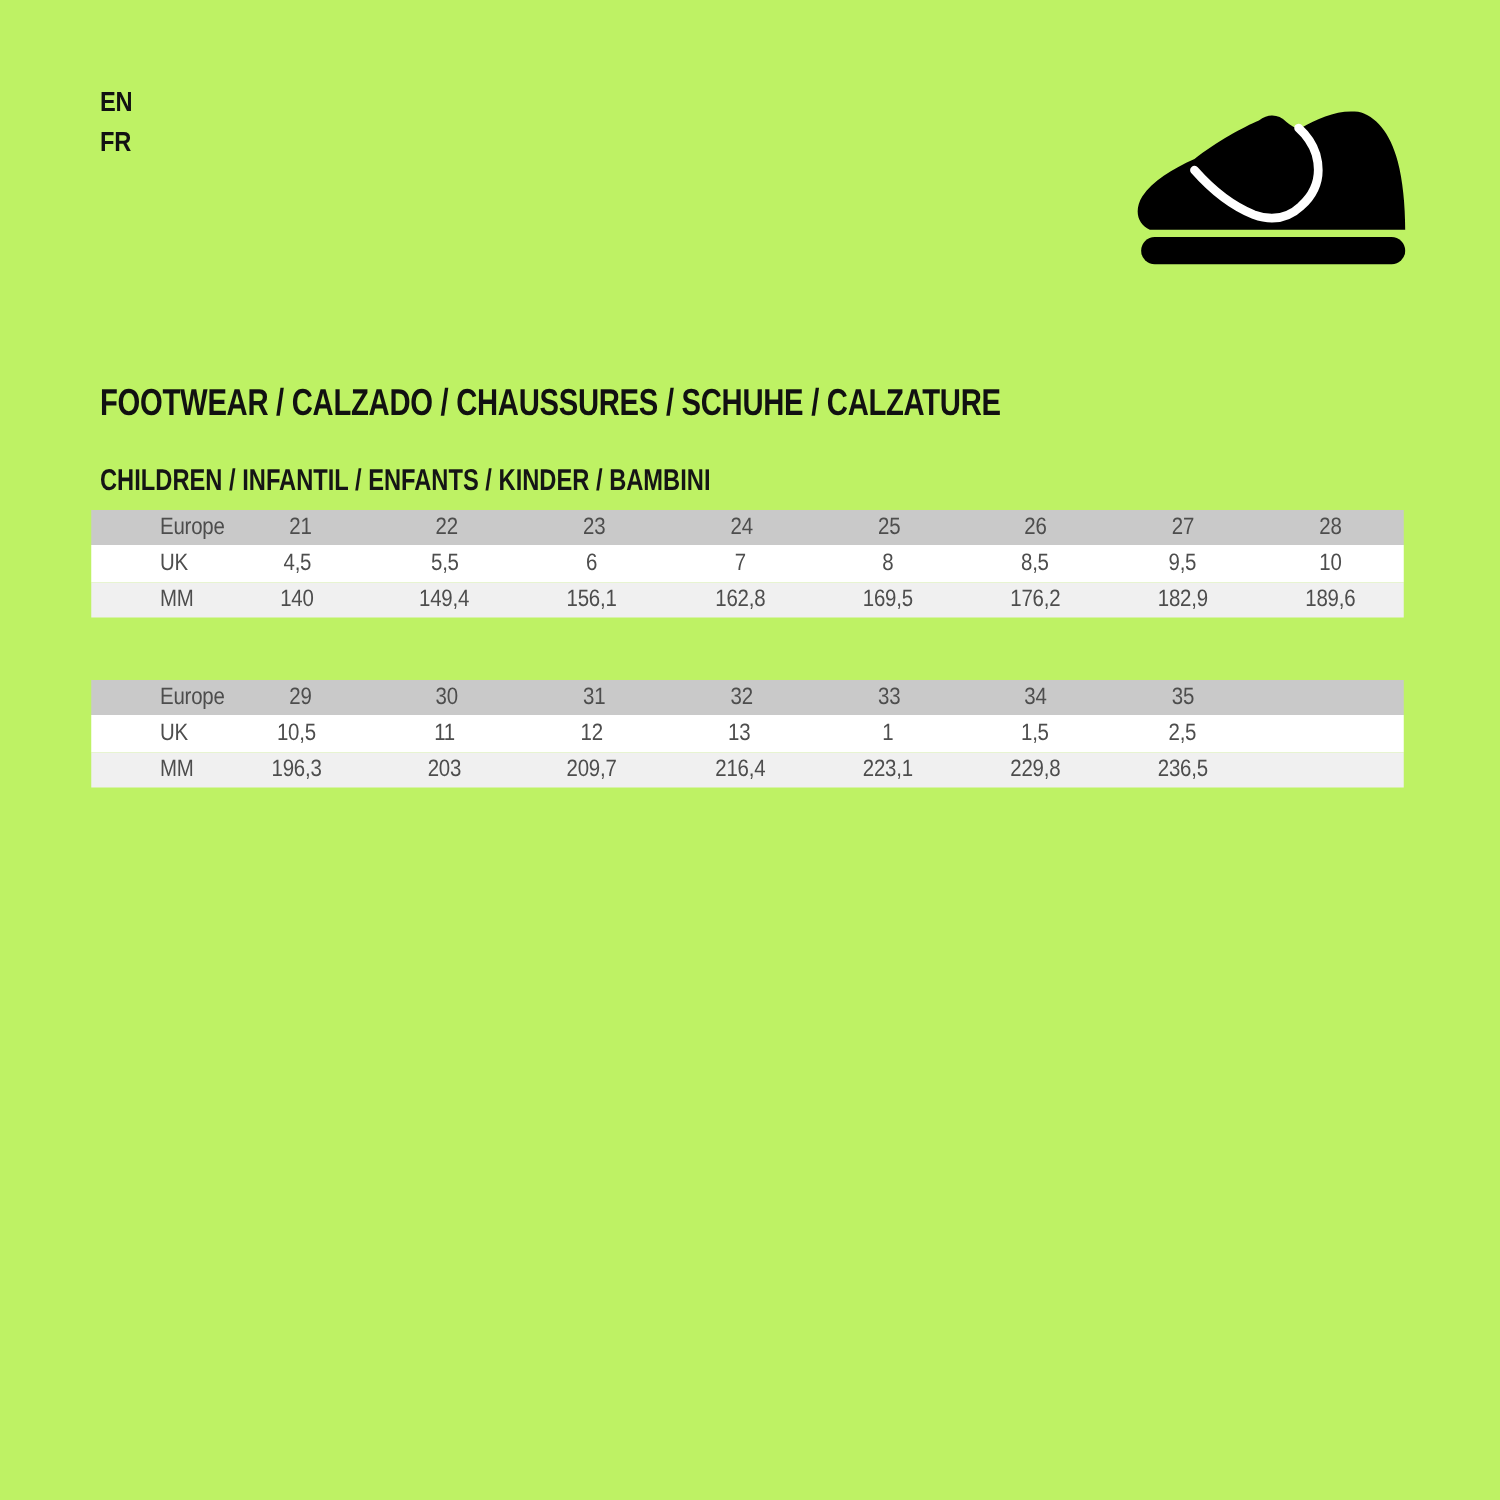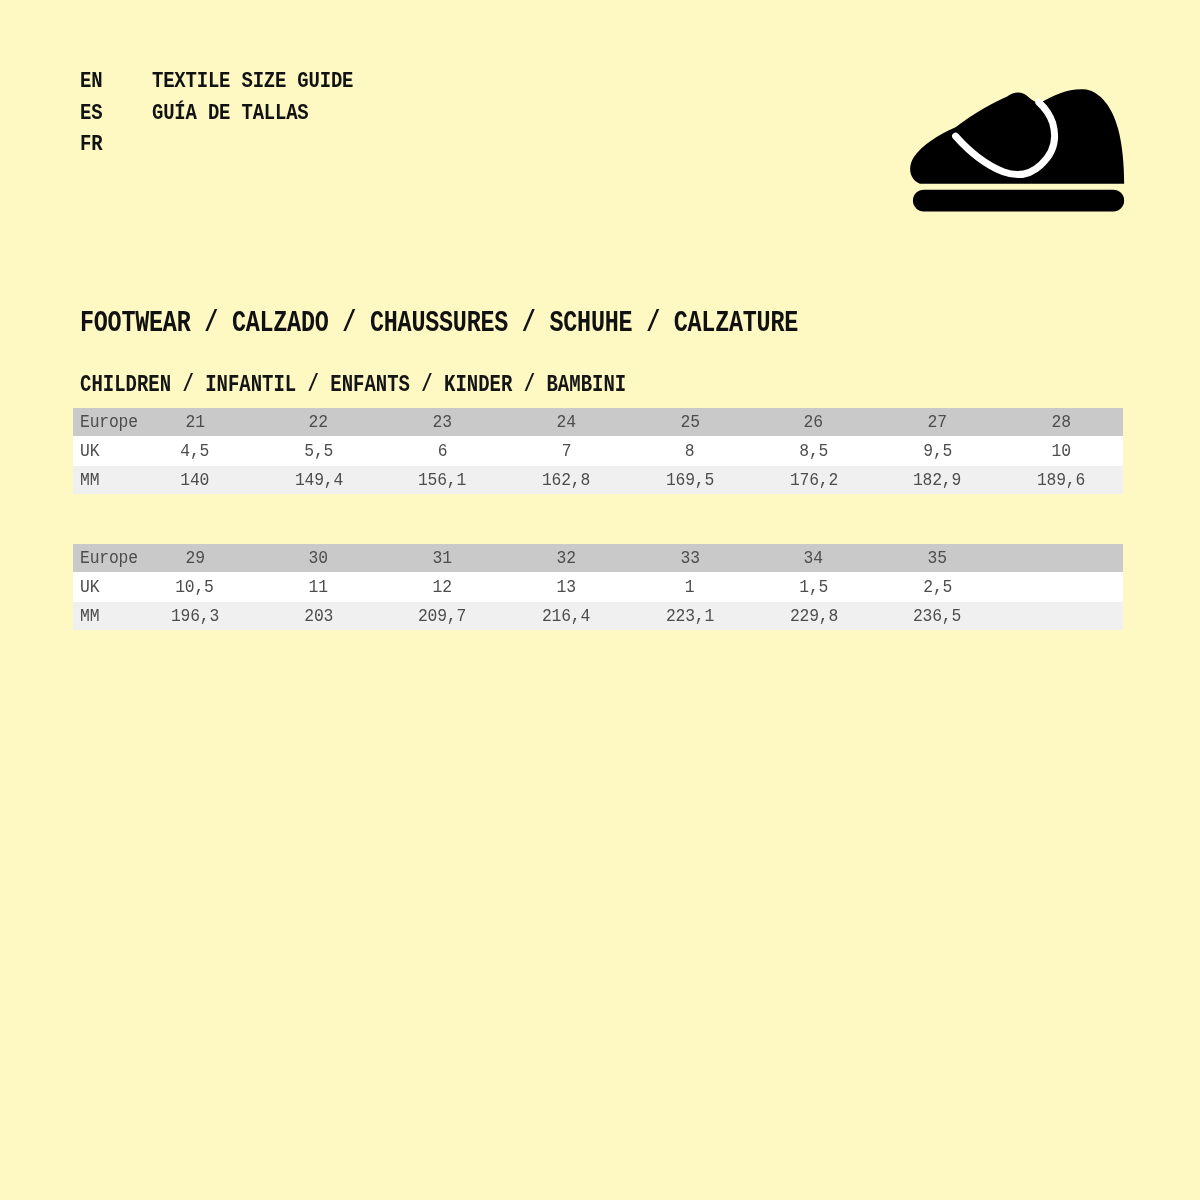--- a/index.html
+++ b/index.html
@@ -3,21 +3,21 @@
 <meta charset="utf-8">
 <style>
   * { margin: 0; padding: 0; box-sizing: border-box; }
   html, body { background: #ffffff; }
   body {
     width: 1200px; height: 1200px;
     position: relative;
     font-family: "Liberation Sans", "DejaVu Sans", sans-serif;
     overflow: hidden;
   }
-  .canvas { position: absolute; inset: 0; background: #fef9c3; font-family: Liberation Mono, monospace; }
+  .canvas { position: absolute; inset: 0; background: #bef264; }
 
   
   .cx { display: inline-block; transform: scaleX(0.86); transform-origin: 50% 50%; white-space: nowrap; }
   .cx.left { transform-origin: 0 50%; }
 
   
   .lang-block {
     position: absolute; left: 80px; top: 66px;
     font-size: 22px; font-weight: bold; color: #121212;
     line-height: 31.6px; letter-spacing: -0.2px;
@@ -46,36 +46,31 @@
     position: absolute; left: 73px; width: 1050px;
     font-size: 19px; color: #4d4d4d; letter-spacing: -0.2px;
   }
   .size-table.t1 { top: 408px; }
   .size-table.t2 { top: 544px; }
   .trow { display: flex; align-items: center; }
   .trow.head  { background: #c9c9c9; height: 28px; }
   .trow.plain { background: #ffffff; height: 30px; justify-content: flex-end; }
   .trow.alt   { background: #f0f0f0; height: 28px; }
   .cell { overflow: visible; }
-  .cell.label { width: 60px; padding-left: 7px; text-align: left; }
+  .cell.label { width: 60px; padding-left: 7px; text-align: left; margin-left: 48px; }
   .cell.data  { width: 123.75px; text-align: center; }
 </style>
 </head>
 <body>
 
 <div class="canvas">
 
   <div class="lang-block">
     <div class="lang-row">
       <span class="lang-code"><span class="cx left">EN</span></span>
-      <span class="lang-label"><span class="cx left">TEXTILE SIZE GUIDE</span></span>
-    </div>
-    <div class="lang-row">
-      <span class="lang-code"><span class="cx left">ES</span></span>
-      <span class="lang-label"><span class="cx left">GUÍA DE TALLAS</span></span>
     </div>
     <div class="lang-row">
       <span class="lang-code"><span class="cx left">FR</span></span>
     </div>
   </div>
 
   <div class="shoe-icon">
     <svg width="238" height="128" viewBox="0 0 240 128" xmlns="http://www.w3.org/2000/svg">
 
       <path d="M 16,100

